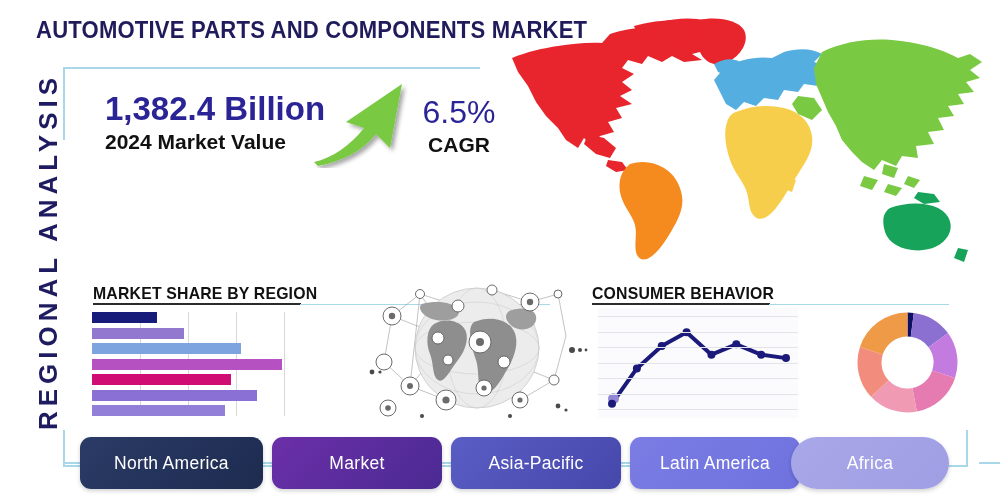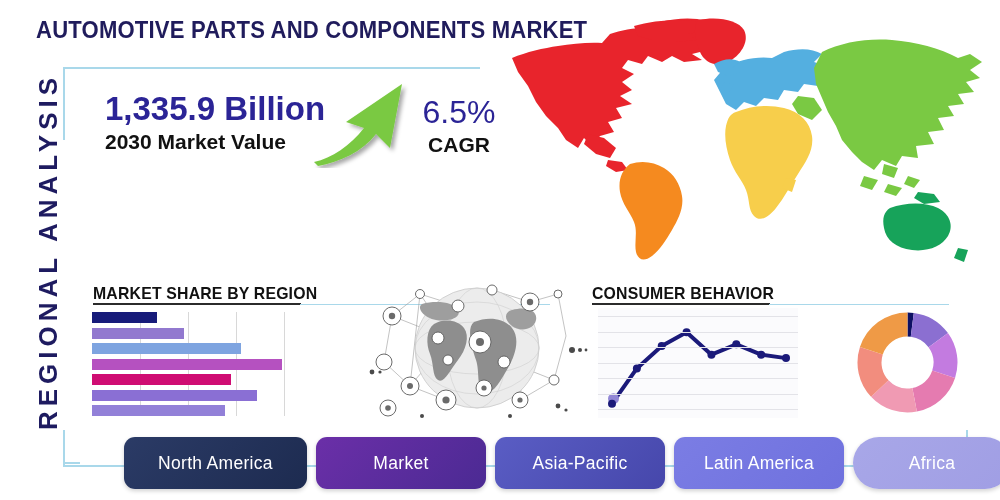--- a/index.html
+++ b/index.html
@@ -108,21 +108,20 @@
   
   .donut-wrap{position:absolute;left:855px;top:310px;width:105px;height:105px;}
 
   
   .tabs{position:absolute;left:80px;top:437px;width:880px;height:52px;}
   .tab{
     position:absolute;top:0;height:52px;border-radius:11px;
     display:flex;align-items:center;justify-content:center;
     color:#ffffff;font-size:17.5px;letter-spacing:0.3px;
     box-shadow:0 2px 4px rgba(0,0,0,0.18);
-    margin-left:44px;
   }
   .tab-link{position:absolute;top:25px;height:1.5px;background:#a9d8ea;}
   .tab-tail{position:absolute;top:25px;height:1.5px;background:#a9d8ea;}
 </style>
 </head>
 <body>
 
 <div id="root">
 
   <div class="page-title">AUTOMOTIVE PARTS AND COMPONENTS MARKET</div>
@@ -161,22 +160,22 @@
       <path fill="#f7ce4b" d="M244 100 C258 94 276 92 292 96 C308 100 318 110 320 124 C322 138 314 150 306 162 C298 174 292 186 284 196 C276 206 268 210 262 204 C256 198 258 188 254 178 C250 168 242 160 238 148 C234 136 232 124 234 114 C236 106 238 102 244 100 Z"></path>
       <path fill="#f7ce4b" d="M294 166 L304 168 L300 180 L290 176 Z"></path>
 
       <path fill="#17a35a" d="M398 196 C414 190 434 190 446 196 C458 202 462 214 456 224 C450 234 436 240 420 238 C404 236 394 228 392 216 C390 206 392 200 398 196 Z"></path>
       <path fill="#17a35a" d="M426 180 L442 182 L448 190 L432 192 L422 186 Z"></path>
       <path fill="#17a35a" d="M466 236 L476 238 L472 250 L462 246 Z"></path>
     </svg>
   </div>
 
   <div class="hero">
-    <div class="hero-value">1,335.9 Billion</div>
-    <div class="hero-sub">2030 Market Value</div>
+    <div class="hero-value">1,382.4 Billion</div>
+    <div class="hero-sub">2024 Market Value</div>
   </div>
 
   <div class="arrow-wrap">
     <svg viewBox="0 0 110 90" width="110" height="90" aria-hidden="true">
       <defs>
         <filter id="ashadow" x="-30%" y="-30%" width="170%" height="170%">
           <feDropShadow dx="3" dy="3" stdDeviation="2" flood-color="#000" flood-opacity="0.35"></feDropShadow>
         </filter>
       </defs>
       <path filter="url(#ashadow)" fill="#7ac943" d="M8 84 C26 80 44 68 58 50 L40 44 L96 6 L84 70 L70 56 C56 74 34 84 12 88 Z"></path>
@@ -325,19 +324,19 @@
         </div>
         <div class="tab" style="left: 192px; width: 170px; background: linear-gradient(135deg, rgb(107, 47, 168), rgb(75, 42, 147));">
           <span>Market</span>
         </div>
         <div class="tab" style="left: 371px; width: 170px; background: linear-gradient(135deg, rgb(90, 93, 196), rgb(70, 71, 171));">
           <span>Asia-Pacific</span>
         </div>
         <div class="tab" style="left: 550px; width: 170px; background: linear-gradient(135deg, rgb(123, 125, 228), rgb(111, 113, 222));">
           <span>Latin America</span>
         </div>
-        <div class="tab" style="left: 729px; width: 158px; background: linear-gradient(135deg, rgb(168, 167, 232), rgb(160, 158, 228)); border-radius: 26px;">
+        <div class="tab" style="left: 711px; width: 158px; background: linear-gradient(135deg, rgb(168, 167, 232), rgb(160, 158, 228)); border-radius: 26px;">
           <span>Africa</span>
         </div>
       </div>
   </div>
 
 </div>
 
 </body></html>

